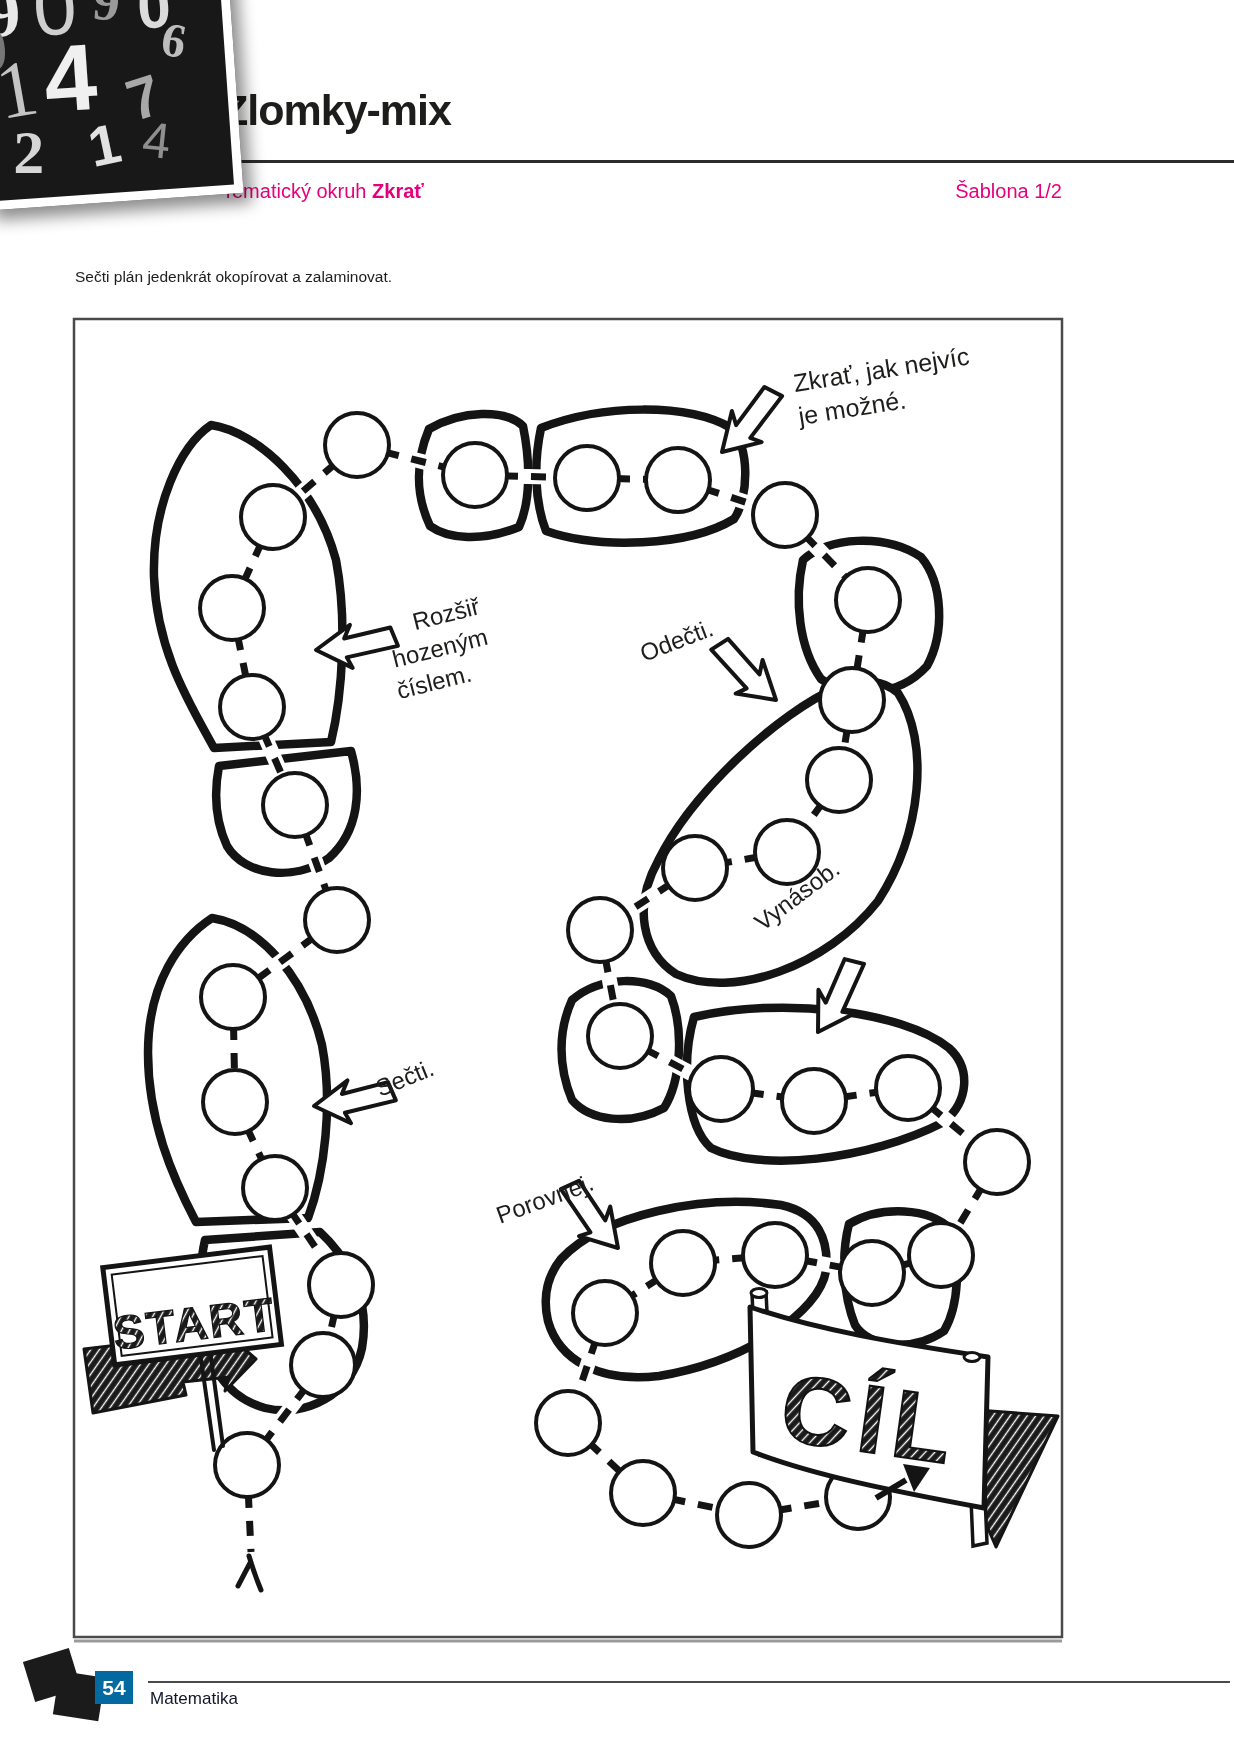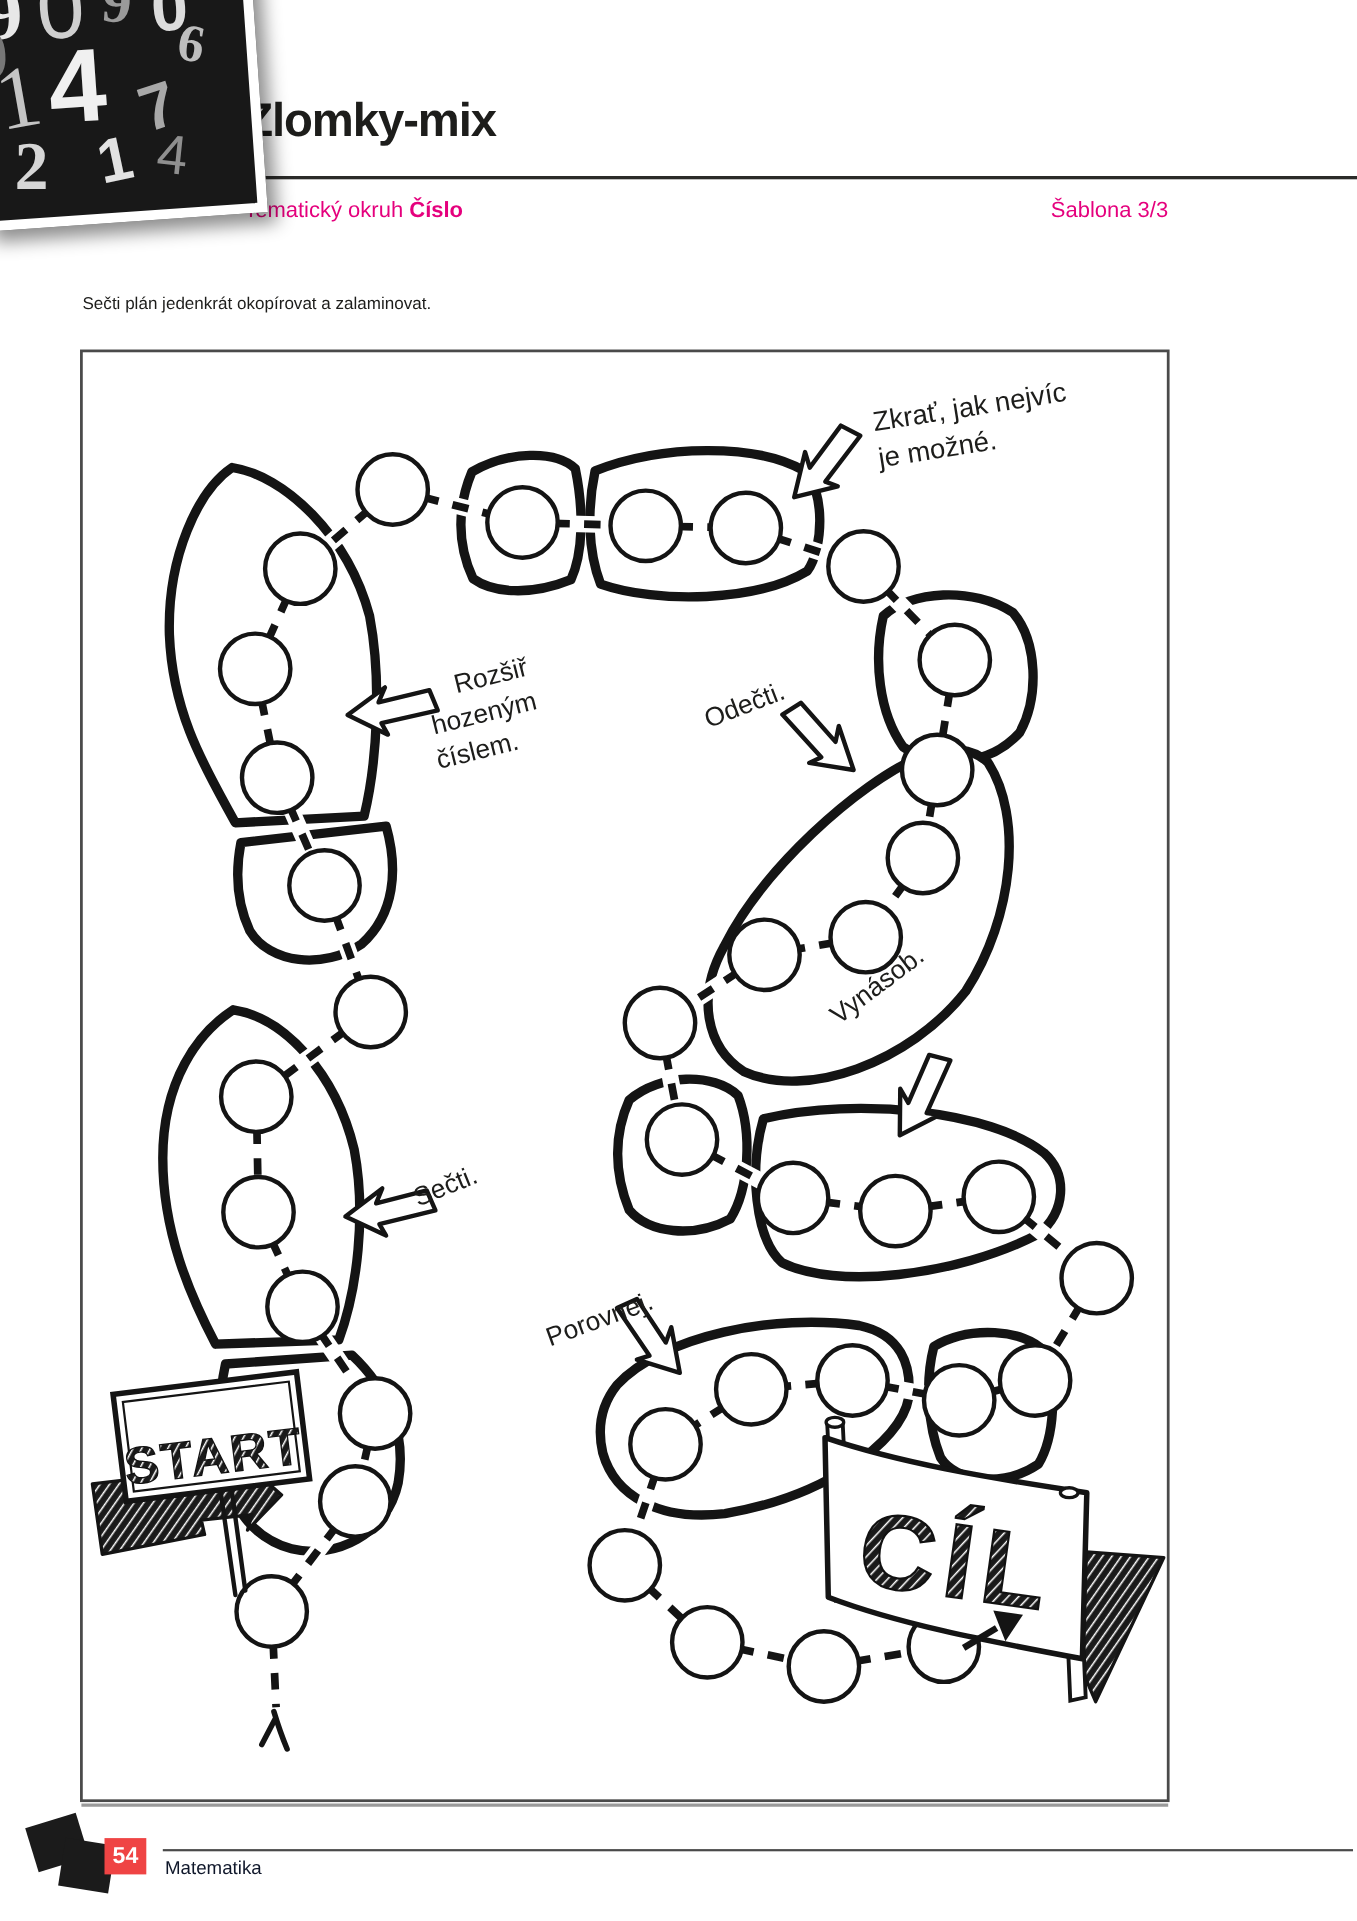--- a/index.html
+++ b/index.html
@@ -36,21 +36,21 @@
   .subtitle b{font-weight:700;}
   .template-label{position:absolute;right:172px;top:180px;font-size:20px;color:#e5007d;z-index:2;}
   .note{position:absolute;left:75px;top:268px;font-size:15.5px;color:#1d1d1b;z-index:2;}
   
   .board-svg{position:absolute;left:0;top:0;width:1234px;height:1746px;z-index:1;}
   
   .sq{position:absolute;background:#1b1b1b;z-index:2;}
   .sq1{left:28px;top:1654px;width:48px;height:42px;transform:rotate(-17deg);}
   .sq2{left:56px;top:1674px;width:46px;height:44px;transform:rotate(9deg);}
   .page-badge{
-    position:absolute;left:95px;top:1671px;width:38px;height:33px;background:#ef4444;
+    position:absolute;left:95px;top:1671px;width:38px;height:33px;background:#0369a1;
     color:#fff;font-size:21px;font-weight:700;display:flex;align-items:center;justify-content:center;z-index:3;
   }
   .footer-line{position:absolute;left:148px;right:4px;top:1681px;height:2px;background:#4a4a4a;z-index:2;}
   .footer-subject{position:absolute;left:150px;top:1689px;font-size:17px;color:#0f172a;z-index:2;}
 </style>
 </head>
 <body>
 
 <div class="page">
 
@@ -63,22 +63,22 @@
     <span class="p6">4</span>
     <span class="p7">1</span>
     <span class="p8">7</span>
     <span class="p9">2</span>
     <span class="p10">4</span>
     <span class="p11">1</span>
     <span class="p12">0</span>
   </div>
   <div class="title">Zlomky-mix</div>
   <div class="rule"></div>
-  <div class="subtitle"><span>Tematický okruh </span><b>Číslo</b></div>
-  <div class="template-label">Šablona 3/3</div>
+  <div class="subtitle"><span>Tematický okruh </span><b>Zkrať</b></div>
+  <div class="template-label">Šablona 1/2</div>
   <div class="note">Sečti plán jedenkrát okopírovat a zalaminovat.</div>
 
   <svg class="board-svg" viewBox="0 0 1234 1746" xmlns="http://www.w3.org/2000/svg">
     <defs>
       <pattern id="hatch" patternUnits="userSpaceOnUse" width="7" height="7" patternTransform="rotate(35)">
         <rect width="7" height="7" fill="#1a1a1a"></rect>
         <line x1="1.5" y1="0" x2="1.5" y2="7" stroke="#ffffff" stroke-width="1.4"></line>
       </pattern>
       <path id="sketch-arrow" d="M0 0 L36 -22 L29 -9 L76 -16 L82 3 L30 10 L35 21 Z"></path>
     </defs>

